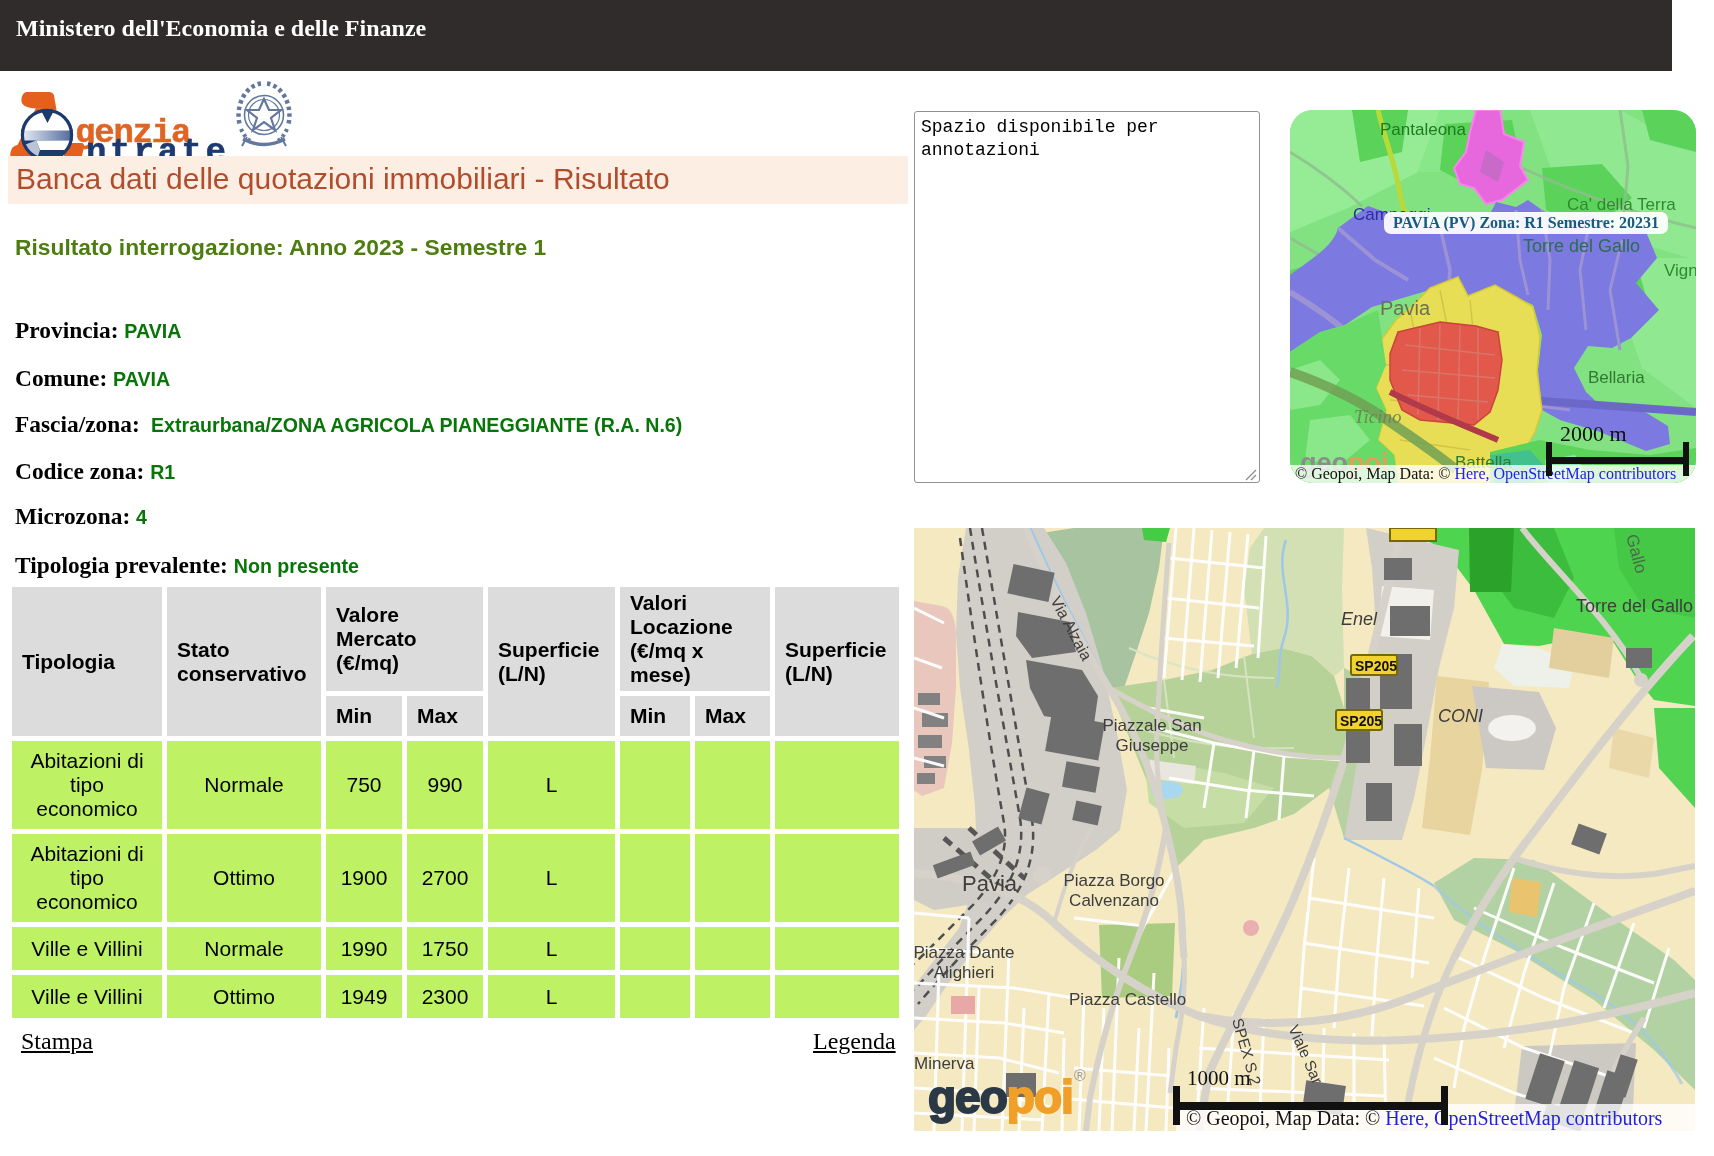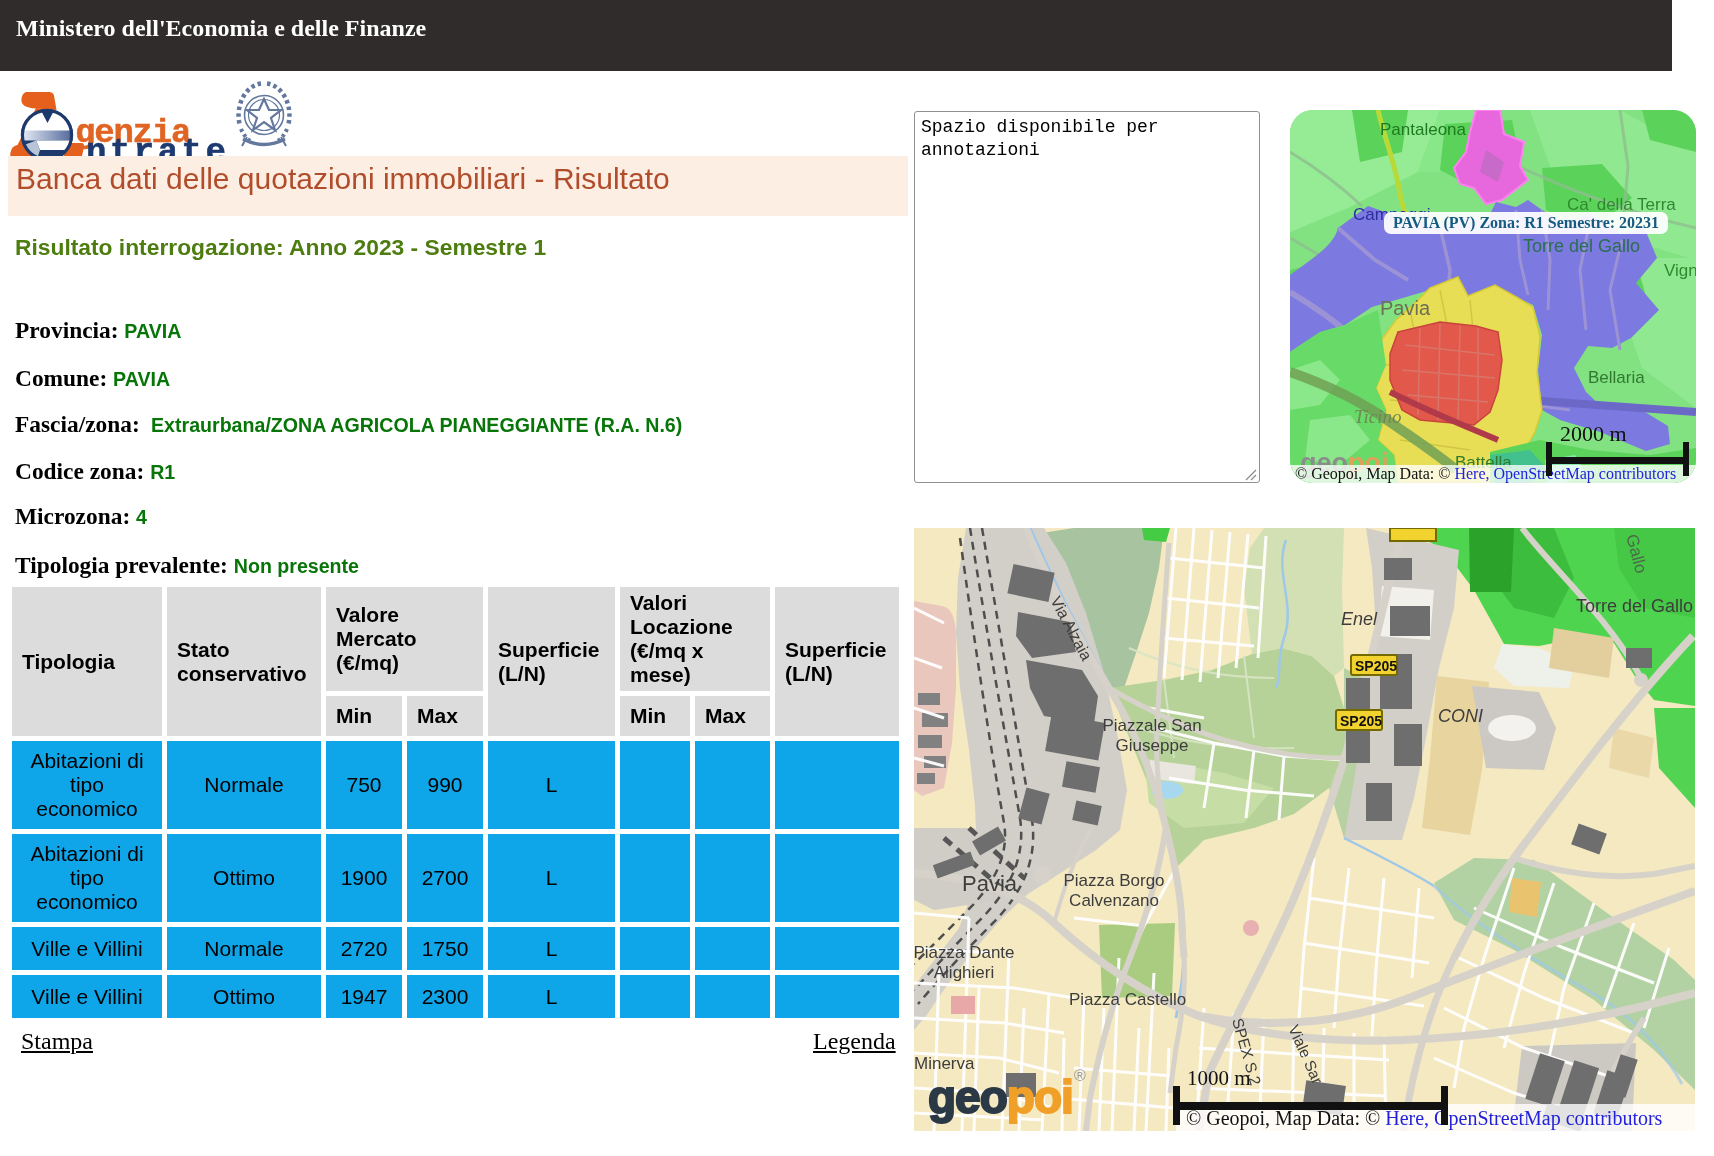--- a/index.html
+++ b/index.html
@@ -1,26 +1,26 @@
 <!DOCTYPE html>
 <html><head><meta charset="utf-8">
 <style>
 html,body{margin:0;padding:0;background:#fff;}
 body{font-family:"Liberation Sans",sans-serif; width:1714px; height:1156px; position:relative; overflow:hidden;}
 .topbar{position:absolute;left:0;top:0;width:1672px;height:71px;background:#2f2c2b;}
 .topbar span{position:absolute;left:16px;top:15px;font:bold 24px "Liberation Serif",serif;color:#fff;}
-.banner{position:absolute;left:8px;top:156px;width:900px;height:60px;background:#fceee3;}
+.banner{position:absolute;left:8px;top:156px;width:900px;height:48px;background:#fceee3;}
 .banner span{position:absolute;left:8px;top:6px;font:30px "Liberation Sans",sans-serif;color:#b14d2a;white-space:pre;}
 .h3n{position:absolute;left:15px;top:234px;font:bold 22.8px "Liberation Sans",sans-serif;color:#4d7c0f;}
 .row{position:absolute;left:15px;font:bold 23.4px "Liberation Serif",serif;color:#000;white-space:pre;margin-top:48px;}
 .row b{font:bold 19.6px "Liberation Sans",sans-serif;color:#077507;}
 table{position:absolute;left:7px;top:582px;border-collapse:separate;border-spacing:5px;font:21px "Liberation Sans",sans-serif;color:#000;table-layout:fixed;}
 th,td{box-sizing:border-box;}
 th{background:#dcdcdc;font-weight:bold;text-align:left;padding:4px 10px;vertical-align:middle;}
-td{background:#0ea5e9;text-align:center;vertical-align:middle;padding:2px 4px;}
+td{background:#bef264;text-align:center;vertical-align:middle;padding:2px 4px;}
 .links{position:absolute;font:24px "Liberation Serif",serif;color:#000;text-decoration:underline;}
 textarea{position:absolute;left:914px;top:111px;width:346px;height:372px;box-sizing:border-box;border:1px solid #919191;border-radius:3px;padding:4px 6px;font:18px/23px "Liberation Mono",monospace;color:#000;resize:none;outline:none;}
 .map{position:absolute;overflow:hidden;}
 </style></head>
 <body>
 <div class="topbar">
     <span>Ministero dell'Economia e delle Finanze</span>
   </div>
 
 <div id="logo" style="position:absolute;left:10px;top:92px;width:300px;height:74px;text-decoration:underline;">
@@ -120,31 +120,31 @@
         <td>1900</td>
         <td>2700</td>
         <td>L</td>
         <td></td>
         <td></td>
         <td></td>
       </tr>
 <tr>
         <td style="height:43px">Ville e Villini</td>
         <td>Normale</td>
-        <td>2720</td>
+        <td>1990</td>
         <td>1750</td>
         <td>L</td>
         <td></td>
         <td></td>
         <td></td>
       </tr>
 <tr>
         <td style="height:43px">Ville e Villini</td>
         <td>Ottimo</td>
-        <td>1947</td>
+        <td>1949</td>
         <td>2300</td>
         <td>L</td>
         <td></td>
         <td></td>
         <td></td>
       </tr>
 </tbody>
   </table>
 <div class="links" style="left:21px;top:1028px">Stampa</div>
 <div class="links" style="left:813px;top:1028px">Legenda</div>

